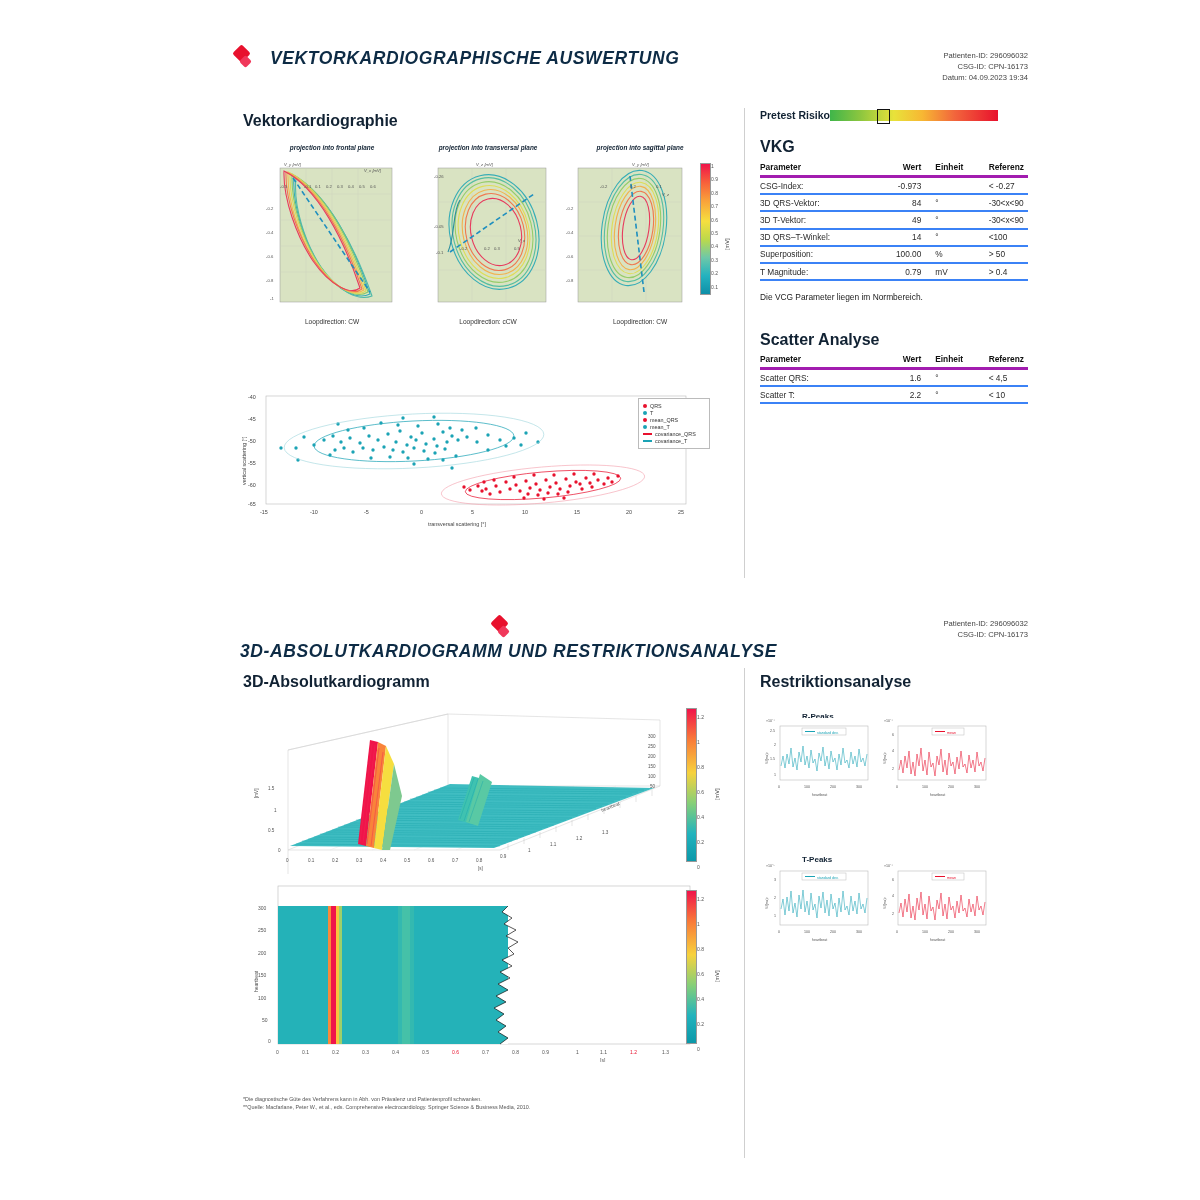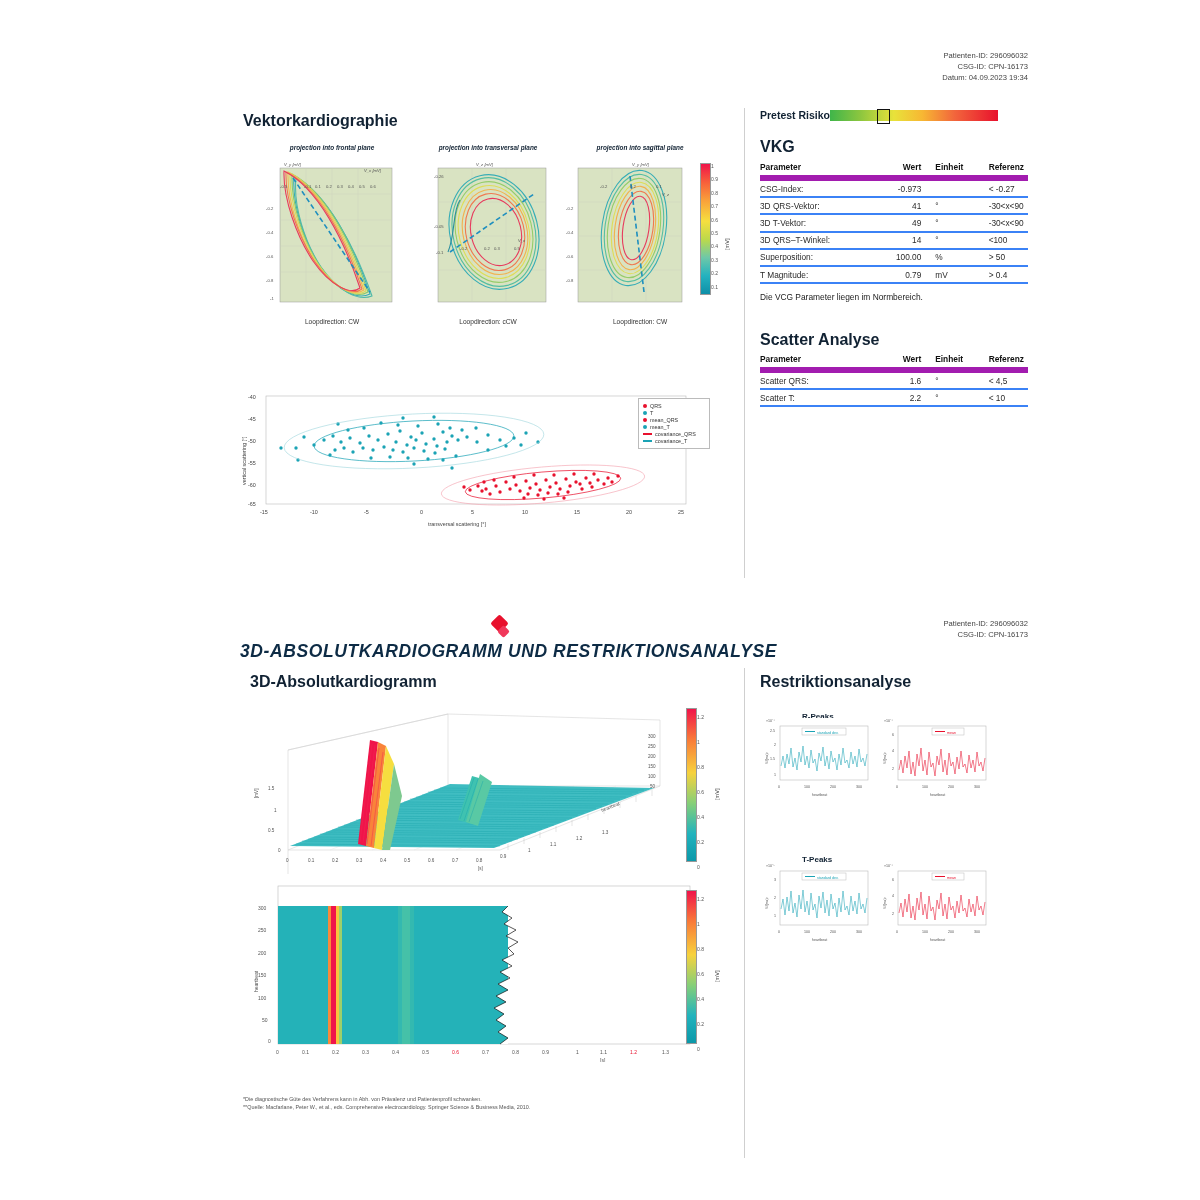--- a/index.html
+++ b/index.html
@@ -28,21 +28,21 @@
   .panel-title{position:absolute;font-size:16px;font-weight:bold;color:#123;}
   .sub-title{position:absolute;font-size:10px;font-weight:bold;color:#123;}
 
   
   .vline{position:absolute;width:1px;background:#cfcfcf;}
 
   
   .tbl{position:absolute;border-collapse:collapse;font-size:8.3px;}
   .tbl th{
     text-align:left;font-weight:bold;color:#111;
-    border-bottom:6px solid #a21caf;padding:2px 4px 3px 0;font-size:8.4px;
+    border-bottom:3px solid #a21caf;padding:2px 4px 3px 0;font-size:8.4px;
   }
   .tbl td{padding:2.6px 4px 2.6px 0;border-bottom:2px solid #3b82f6;color:#2a2a2a;}
   .tbl td.num{text-align:right;padding-right:14px;}
   .tbl td.unit{text-align:left;}
   .note{position:absolute;font-size:8.4px;color:#222;}
 
   
   .riskwrap{position:absolute;display:flex;align-items:center;}
   .risklabel{font-size:10.5px;font-weight:bold;color:#123;margin-right:0;}
   .riskbar{
@@ -70,20 +70,27 @@
   .legendbox{position:absolute;border:1px solid #bbb;background:#fff;font-size:5.4px;padding:3px 4px;color:#333;}
   .legendrow{display:flex;align-items:center;margin:1px 0;white-space:nowrap;}
   .swatch{width:9px;height:2px;margin-right:3px;display:inline-block;}
   .dot{width:4px;height:4px;border-radius:50%;margin-right:3px;display:inline-block;}
 </style>
 </head>
 <body>
 
 <div class="page">
 
+  <div class="sec-header" style="left:232px;top:45px;">
+    <div class="logo">
+        <div class="d1"></div>
+        <div class="d2"></div>
+      </div>
+    <div class="sec-title">VEKTORKARDIOGRAPHISCHE AUSWERTUNG</div>
+  </div>
   <div class="meta" style="left:800px;top:50px;width:228px;">
     <div>Patienten-ID: 296096032</div>
     <div>CSG-ID: CPN-16173</div>
     <div>Datum: 04.09.2023 19:34</div>
   </div>
 
   <div class="panel-title" style="left:243px;top:112px;">Vektorkardiographie</div>
 
   <div class="vline" style="left:744px;top:108px;height:470px;"></div>
 
@@ -106,21 +113,21 @@
     </thead>
     <tbody>
       <tr>
         <td>CSG-Index:</td>
         <td class="num">-0.973</td>
         <td class="unit"></td>
         <td>&lt; -0.27</td>
       </tr>
       <tr>
         <td>3D QRS-Vektor:</td>
-        <td class="num">41</td>
+        <td class="num">84</td>
         <td class="unit">°</td>
         <td>-30&lt;x&lt;90</td>
       </tr>
       <tr>
         <td>3D T-Vektor:</td>
         <td class="num">49</td>
         <td class="unit">°</td>
         <td>-30&lt;x&lt;90</td>
       </tr>
       <tr>
@@ -490,21 +497,21 @@
         <div class="d1"></div>
         <div class="d2"></div>
       </div>
     <div class="sec-title">3D-ABSOLUTKARDIOGRAMM UND RESTRIKTIONSANALYSE</div>
   </div>
   <div class="meta" style="left:800px;top:618px;width:228px;">
     <div>Patienten-ID: 296096032</div>
     <div>CSG-ID: CPN-16173</div>
   </div>
 
-  <div class="panel-title" style="left:243px;top:673px;margin-left:7px;">3D-Absolutkardiogramm</div>
+  <div class="panel-title" style="left:243px;top:673px;">3D-Absolutkardiogramm</div>
   <div class="panel-title" style="left:760px;top:673px;">Restriktionsanalyse</div>
   <div class="vline" style="left:744px;top:668px;height:490px;"></div>
 
   <div class="plot" style="left:250px;top:700px;width:460px;height:178px;">
     <svg width="460" height="178" viewBox="0 0 460 178">
 
       <g stroke="#d4d4d4" stroke-width="0.6" fill="none">
         <path d="M38 150 L250 150 L410 86 L198 86 Z"></path>
         <path d="M38 150 L38 26 L198 -10" transform="translate(0,24)"></path>
         <path d="M198 86 L198 14"></path>

